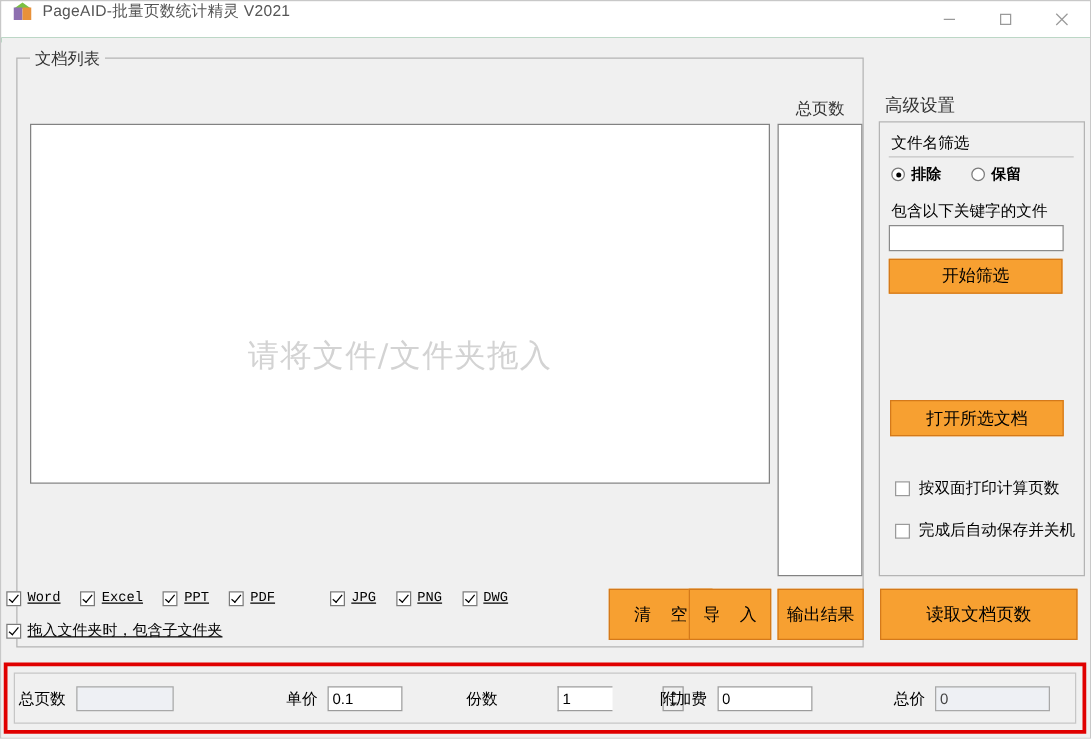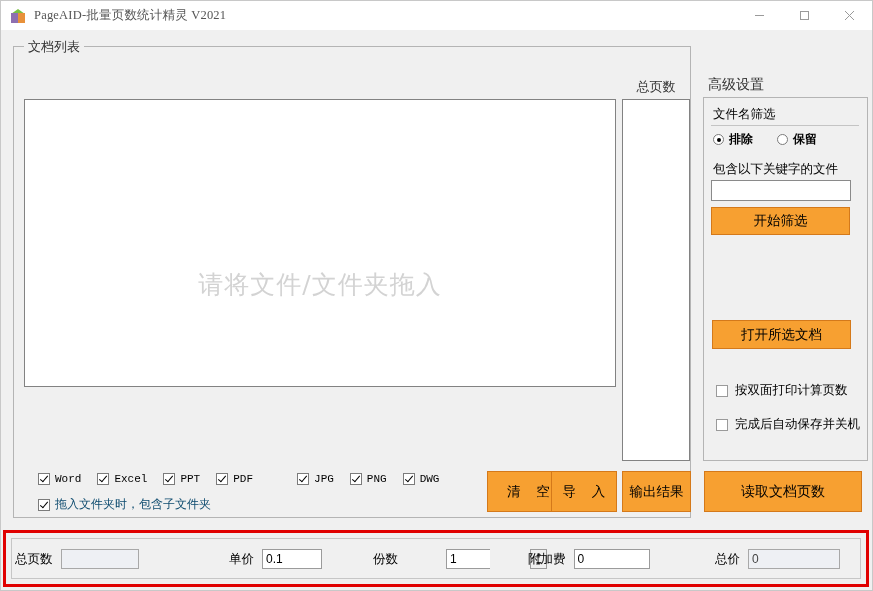--- a/index.html
+++ b/index.html
@@ -22,24 +22,23 @@
     box-sizing: border-box;
     border: 1px solid #c8c8c8;
     overflow: hidden;
   }
 
   
   .titlebar {
     height: 29px;
     background: #ffffff;
     display: flex;
-    align-items: center;
+    align-items: flex-start;
     position: relative;
     border-bottom: 4px solid #15803d;
-    font-family: Liberation Serif, serif;
   }
   .app-icon {
     width: 16px; height: 16px;
     margin-left: 9px; margin-right: 8px;
     position: relative;
     flex: 0 0 auto;
   }
   .app-icon .cube-top {
     position: absolute; left: 1px; top: 1px;
     width: 0; height: 0;
@@ -136,23 +135,24 @@
     left: 621px; top: 69px;
     width: 68px; height: 362px;
     background: #ffffff;
     border: 1px solid #828282;
     box-sizing: border-box;
   }
 
   
   .chk-row {
     position: absolute;
-    left: 37px;
-    display: flex;
-    align-items: center;
+    left: 4px;
+    display: flex;
+    align-items: center;
+    text-decoration: underline;
   }
   .chk-row.row1 { top: 443px; }
   .chk-row.row2 { top: 466px; }
   .chk {
     display: flex;
     align-items: center;
     margin-right: 16px;
     white-space: nowrap;
     font-size: 11px;
   }
@@ -175,21 +175,21 @@
     border-width: 0 1.6px 1.6px 0;
     transform: rotate(40deg);
   }
   .chk-label-mono {
     font-family: "Liberation Mono", "DejaVu Sans Mono", monospace;
     font-size: 11px;
     color: #000;
   }
   .chk-label-cn {
     font-size: 12px;
-    color: #0c4a6e;
+    color: #000000;
   }
 
   
   .btn-orange {
     position: absolute;
     background: #f7a031;
     border: 1px solid #d4791a;
     color: #000;
     font-size: 13.5px;
     display: flex;

